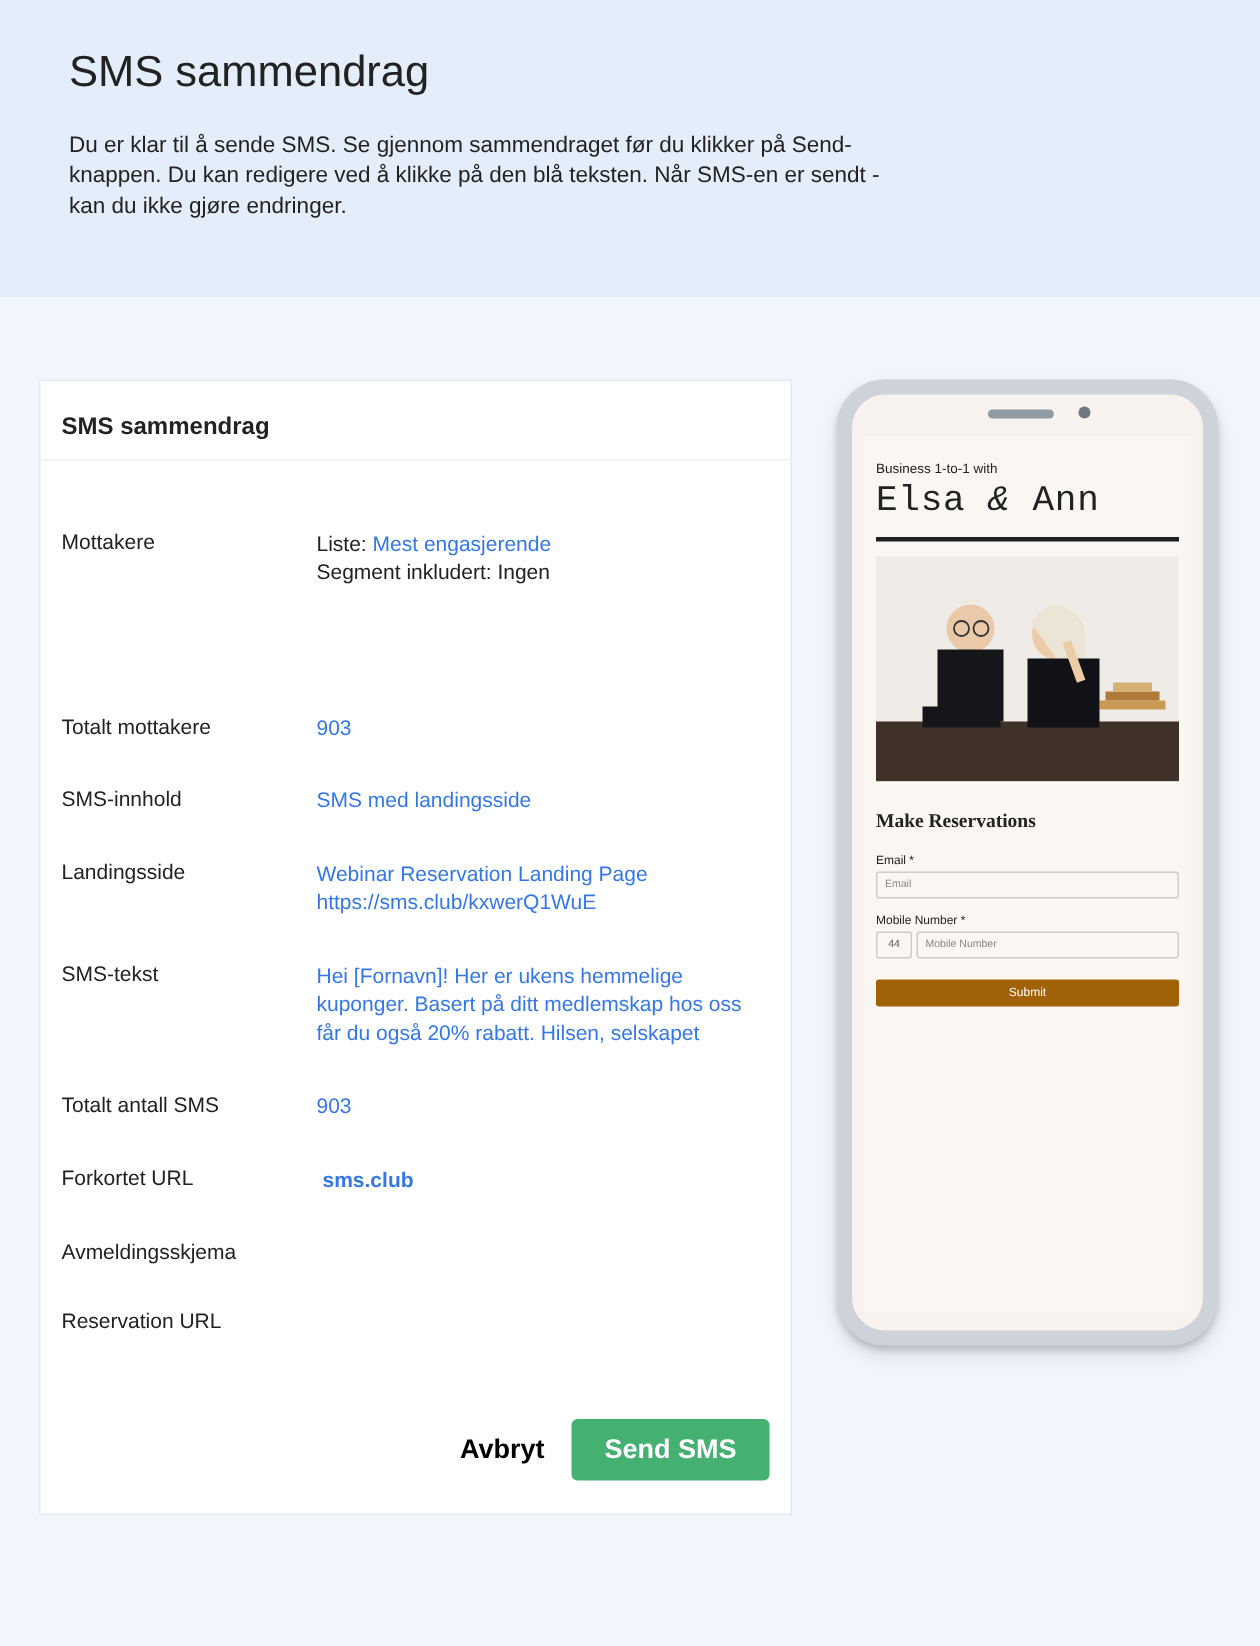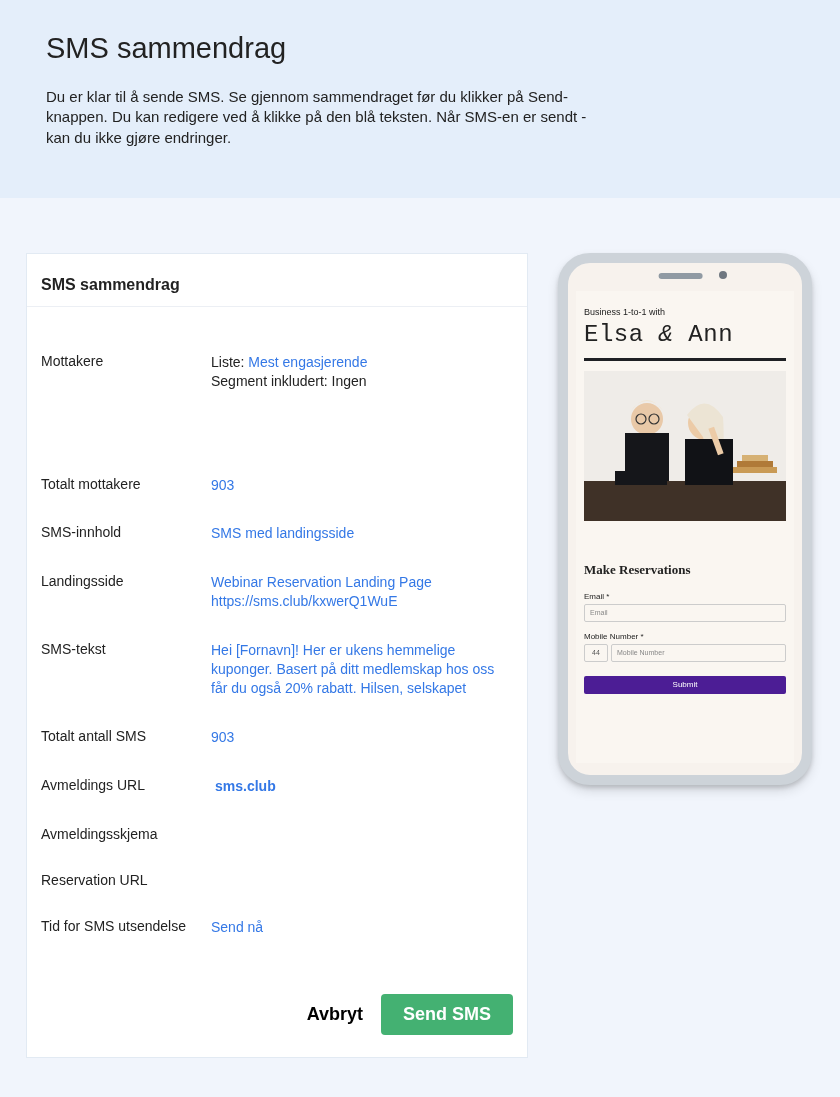--- a/index.html
+++ b/index.html
@@ -90,21 +90,21 @@
     cursor:pointer;
   }
 
   
   .phone-wrap{
     margin-left:30px;
     position:relative;
   }
   .phone{
     width:254px;
-    height:532px;
+    height:644px;
     border:10px solid #cdd3d9;
     border-radius:32px;
     background:#f7f2ed;
     box-shadow:0 6px 12px rgba(0,0,0,.12), 0 3px 4px rgba(0,0,0,.15);
     position:relative;
     overflow:hidden;
   }
   .phone .earpiece{
     position:absolute;left:50%;top:10px;transform:translateX(-60%);
     width:44px;height:6px;background:#909aa3;border-radius:3px;
@@ -124,31 +124,31 @@
   .brand .amp{font-style:italic;}
   .hr{height:3px;background:#1f2024;margin:10px 0;}
   .photo{
     background:#e6e8ea;
     height:150px;
     position:relative;
     overflow:hidden;
     margin-bottom:18px;
   }
   .photo svg{width:100%;height:100%;display:block;}
-  .reserv{font-family:Georgia,serif;font-size:13px;font-weight:bold;margin-bottom:14px;margin-top:23px;}
+  .reserv{font-family:Georgia,serif;font-size:13px;font-weight:bold;margin-bottom:14px;}
   .flabel{font-size:8px;color:#222;margin-bottom:3px;}
   .finput{
     width:100%;height:18px;border:1px solid #ccc;border-radius:2px;
     font-size:7px;padding:0 5px;color:#888;display:flex;align-items:center;margin-bottom:10px;
   }
   .fmobile{display:flex;gap:3px;margin-bottom:14px;}
   .fmobile .cc{width:24px;height:18px;border:1px solid #ccc;border-radius:2px;font-size:7px;display:flex;align-items:center;justify-content:center;color:#555;}
   .fmobile .num{flex:1;height:18px;border:1px solid #ccc;border-radius:2px;font-size:7px;padding:0 5px;color:#888;display:flex;align-items:center;}
   .submit{
-    background:#4c1d95;color:#fff;font-size:8px;text-align:center;
+    background:#a16207;color:#fff;font-size:8px;text-align:center;
     height:18px;display:flex;align-items:center;justify-content:center;border-radius:2px;
   }
 </style>
 </head>
 <body>
 
 <div class="header">
   <h1>SMS sammendrag</h1>
   <p>Du er klar til å sende SMS. Se gjennom sammendraget før du klikker på Send-knappen. Du kan redigere ved å klikke på den blå teksten. Når SMS-en er sendt - kan du ikke gjøre endringer.</p>
 </div>
@@ -191,38 +191,34 @@
         <div class="label">SMS-tekst</div>
         <div class="value">Hei [Fornavn]! Her er ukens hemmelige kuponger. Basert på ditt medlemskap hos oss får du også 20% rabatt. Hilsen, selskapet</div>
       </div>
 
       <div class="row">
         <div class="label">Totalt antall SMS</div>
         <div class="value">903</div>
       </div>
 
       <div class="row">
-        <div class="label">Avmeldings URL</div>
+        <div class="label">Forkortet URL</div>
         <div class="value indent">sms.club</div>
       </div>
 
       <div class="row">
         <div class="label">Avmeldingsskjema</div>
         <div class="value"></div>
       </div>
 
       <div class="row">
         <div class="label">Reservation URL</div>
         <div class="value"></div>
       </div>
 
-      <div class="row">
-        <div class="label">Tid for SMS utsendelse</div>
-        <div class="value">Send nå</div>
-      </div>
 
     </div>
 
     <div class="actions">
       <span class="btn-cancel">Avbryt</span>
       <button class="btn-send">Send SMS</button>
     </div>
   </div>
 
   <div class="phone-wrap">

